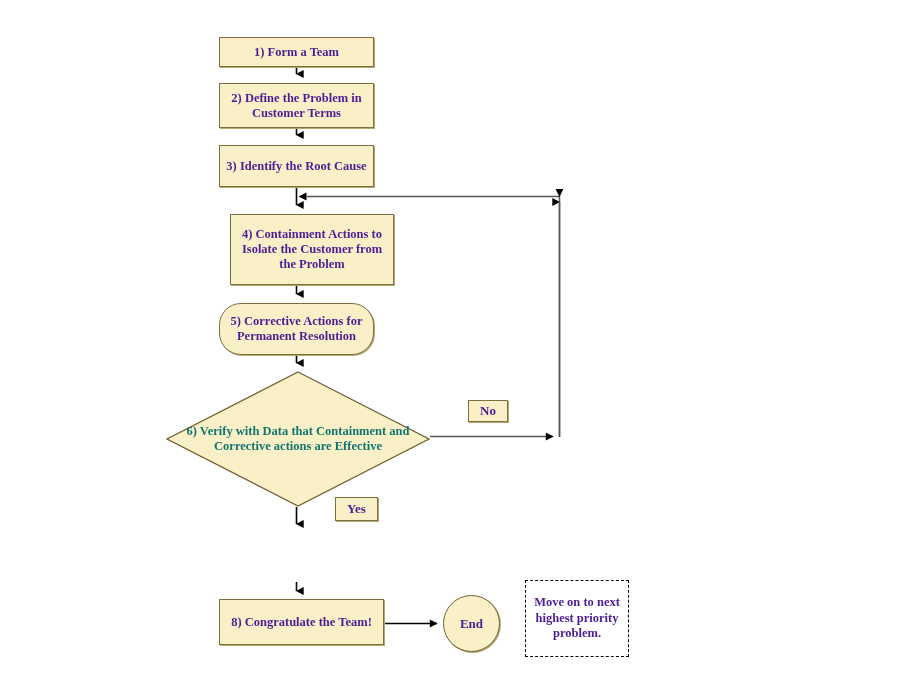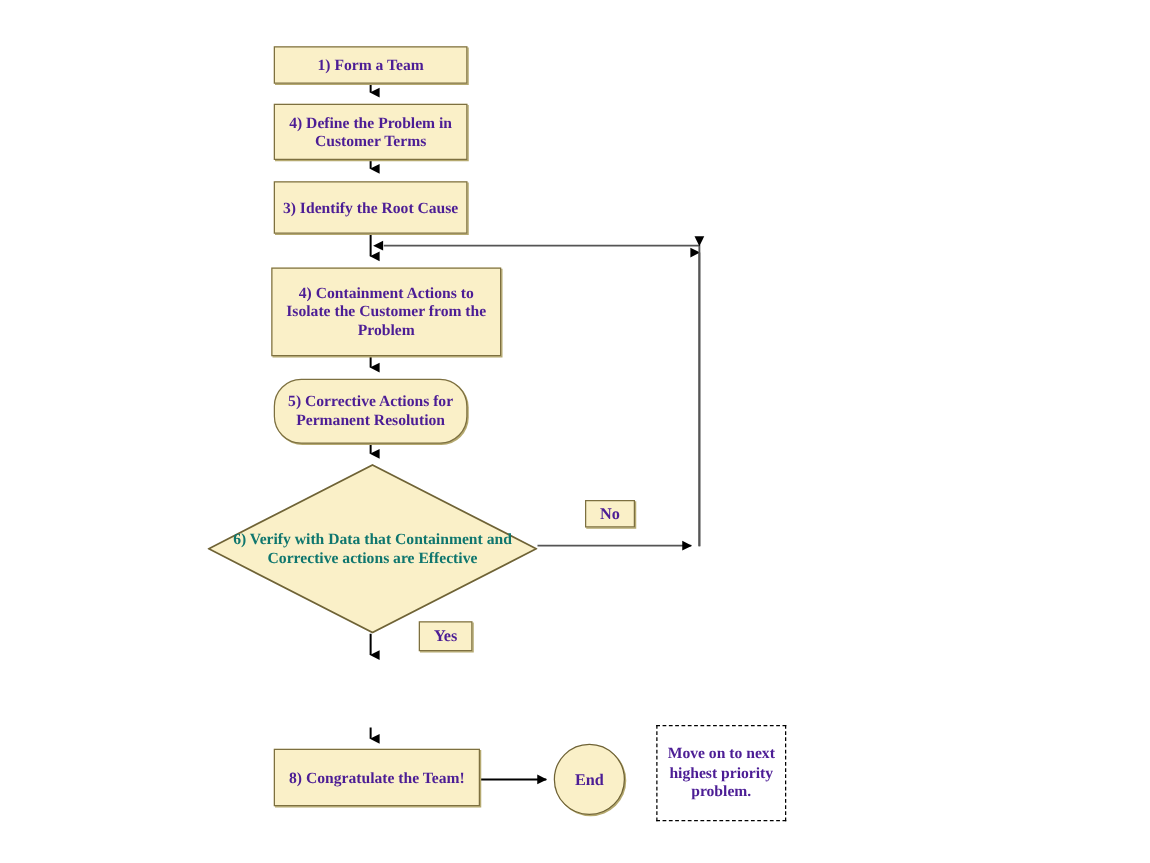--- a/index.html
+++ b/index.html
@@ -145,28 +145,28 @@
       <path d="M559.5,203 L555.6,211 L563.4,211 Z" fill="#000000" transform="rotate(180 559.5 200)"></path>
       <path d="M306.5,192.6 L298.5,196.5 L306.5,200.4 Z" fill="#000000"></path>
     </g>
   </svg>
 
   <div class="node process" style="left:219px; top:37px; width:155px; height:30px;">
     <span>1) Form a Team</span>
   </div>
 
   <div class="node process" style="left:219px; top:83px; width:155px; height:45px;">
-    <span>4) Define the Problem in Customer Terms</span>
+    <span>2) Define the Problem in Customer Terms</span>
   </div>
 
   <div class="node process" style="left:219px; top:145px; width:155px; height:42px;">
     <span>3) Identify the Root Cause</span>
   </div>
 
-  <div class="node process" style="left:217px; top:214px; width:184px; height:71px;">
+  <div class="node process" style="left:230px; top:214px; width:164px; height:71px;">
     <span>4) Containment Actions to Isolate the Customer from the Problem</span>
   </div>
 
   <div class="node process" style="left:219px; top:303px; width:155px; height:52px;border-radius:22px;">
     <span>5) Corrective Actions for Permanent Resolution</span>
   </div>
 
   <div class="decision" style="left:166px; top:371px; width:264px; height:136px;">
     <svg width="264" height="136" viewBox="0 0 264 136" xmlns="http://www.w3.org/2000/svg">
       <polygon points="132,1 263,68 132,135 1,68" fill="#faf0c8" stroke="#6f6336" stroke-width="1.4"></polygon>

